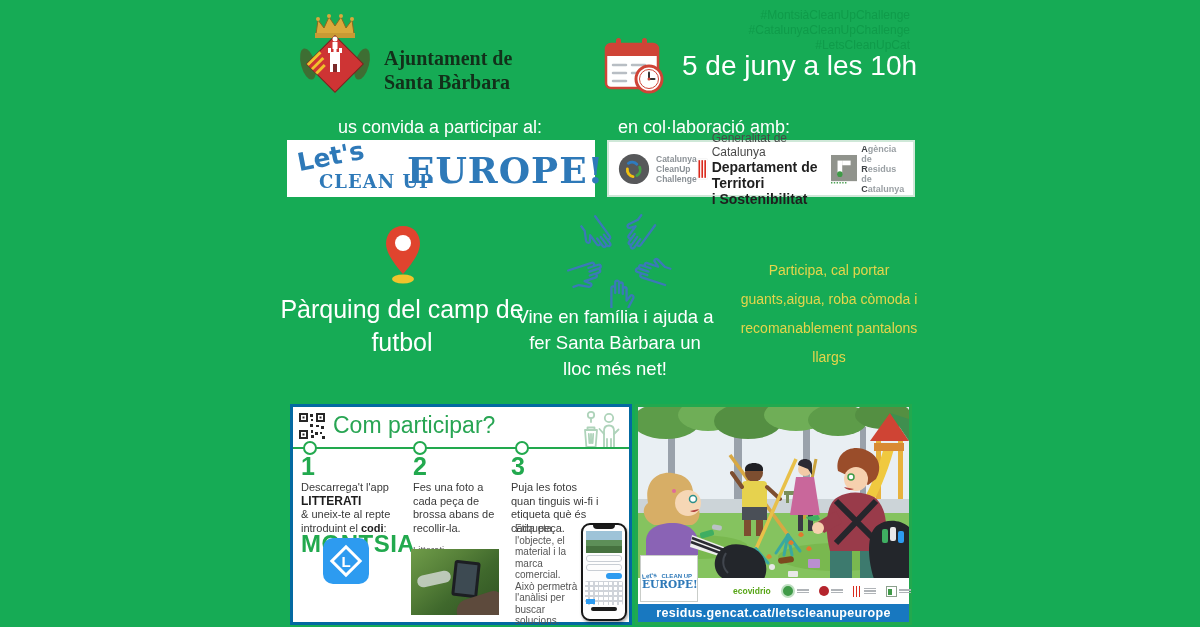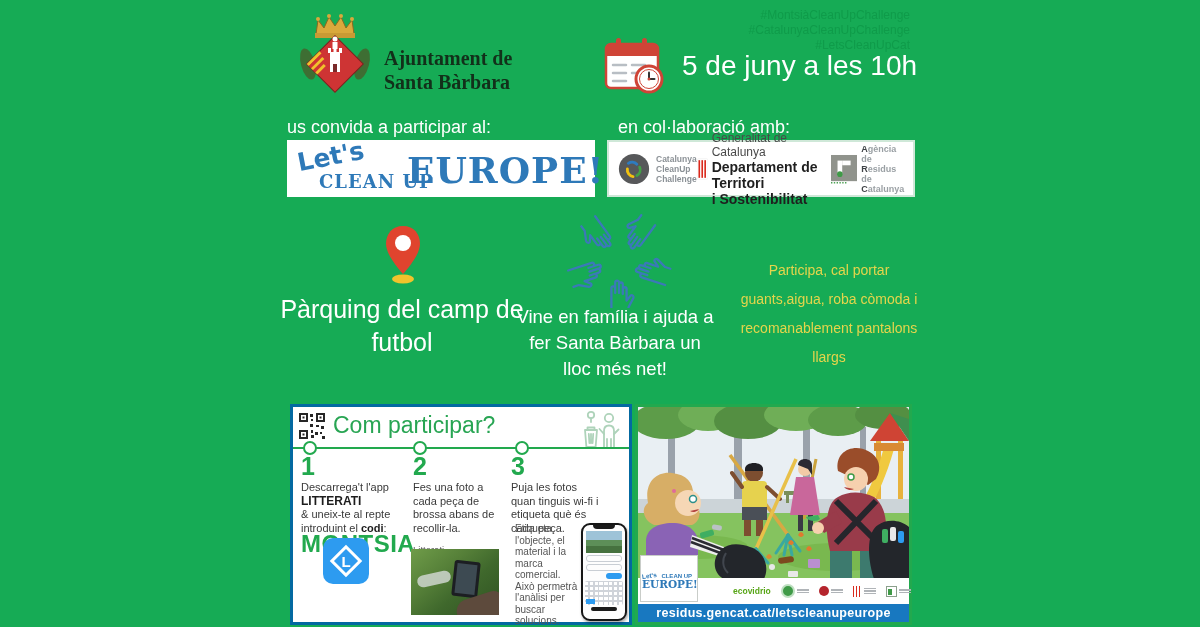--- a/index.html
+++ b/index.html
@@ -8,21 +8,21 @@
 
   
   .coat{position:absolute;left:296px;top:12px;}
   .org{position:absolute;left:384px;top:46px;font-family:"Liberation Serif",serif;
        font-weight:bold;font-size:20px;line-height:24px;color:#12301a;}
   .hashtags{position:absolute;right:290px;top:8px;text-align:right;
        font-size:12px;line-height:15px;color:#0f9b4a;}
   .calendar{position:absolute;left:604px;top:38px;}
   .date{position:absolute;left:682px;top:50px;font-size:28px;color:#ffffff;}
 
-  .invite{position:absolute;left:287px;top:117px;width:306px;text-align:left;
+  .invite{position:absolute;left:287px;top:117px;width:306px;text-align:center;
        font-size:18px;color:#ffffff;}
   .collab{position:absolute;left:618px;top:117px;font-size:18px;color:#ffffff;}
 
   
   .banner1{position:absolute;left:287px;top:140px;width:308px;height:57px;background:#ffffff;}
   .lets{position:absolute;left:10px;top:2px;transform:rotate(-11deg);
         font-weight:bold;font-size:25px;color:#2e79b8;font-family:"DejaVu Sans",sans-serif;}
   .cleanup{position:absolute;left:32px;top:31px;font-family:"DejaVu Serif",serif;
         font-weight:bold;font-size:18px;letter-spacing:1px;color:#2e79b8;}
   .europe{position:absolute;left:120px;top:9px;font-family:"DejaVu Serif",serif;

